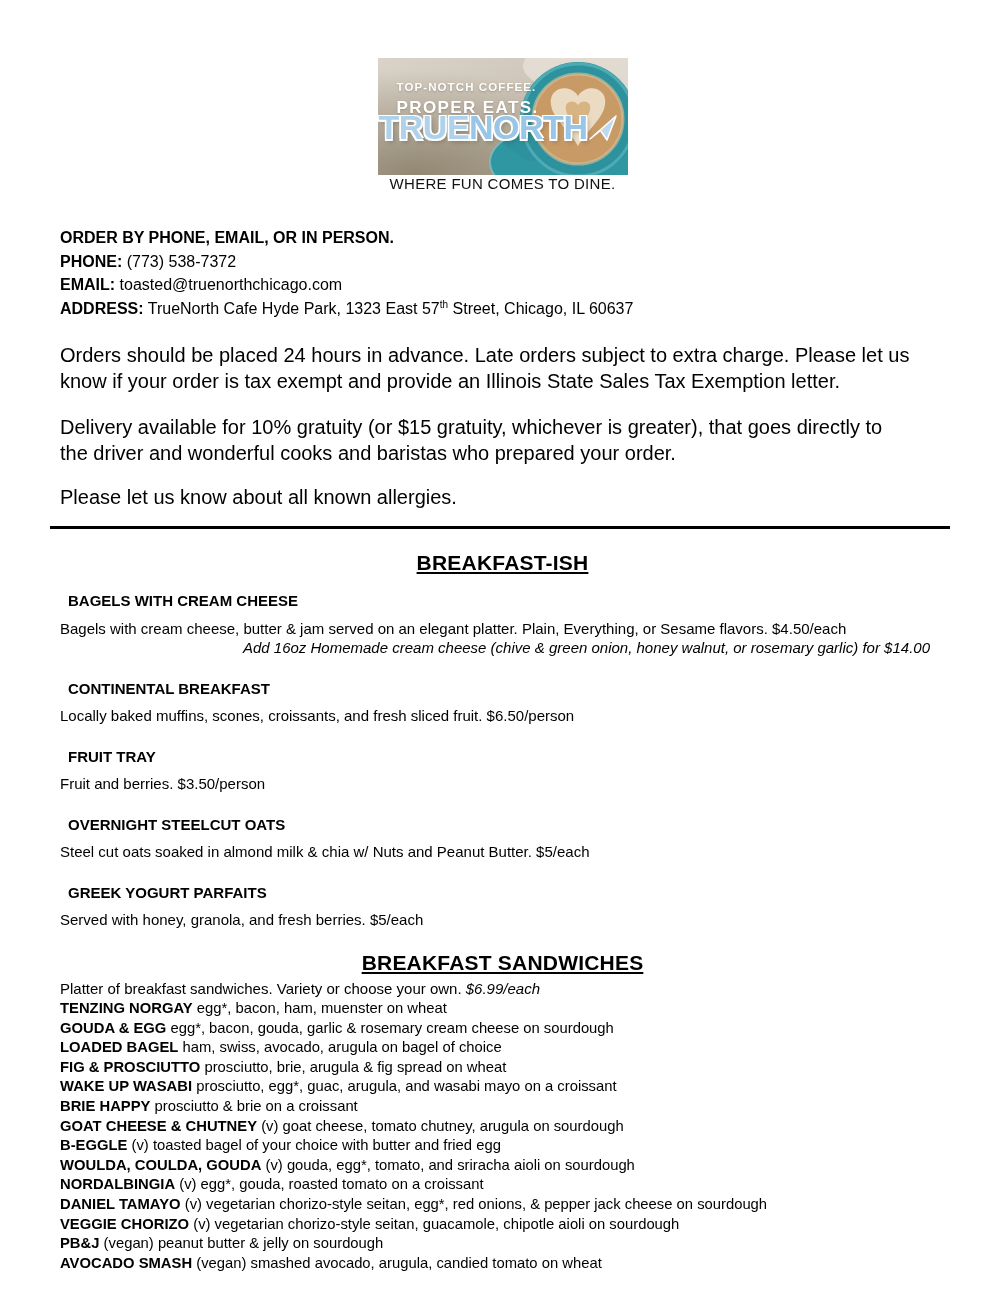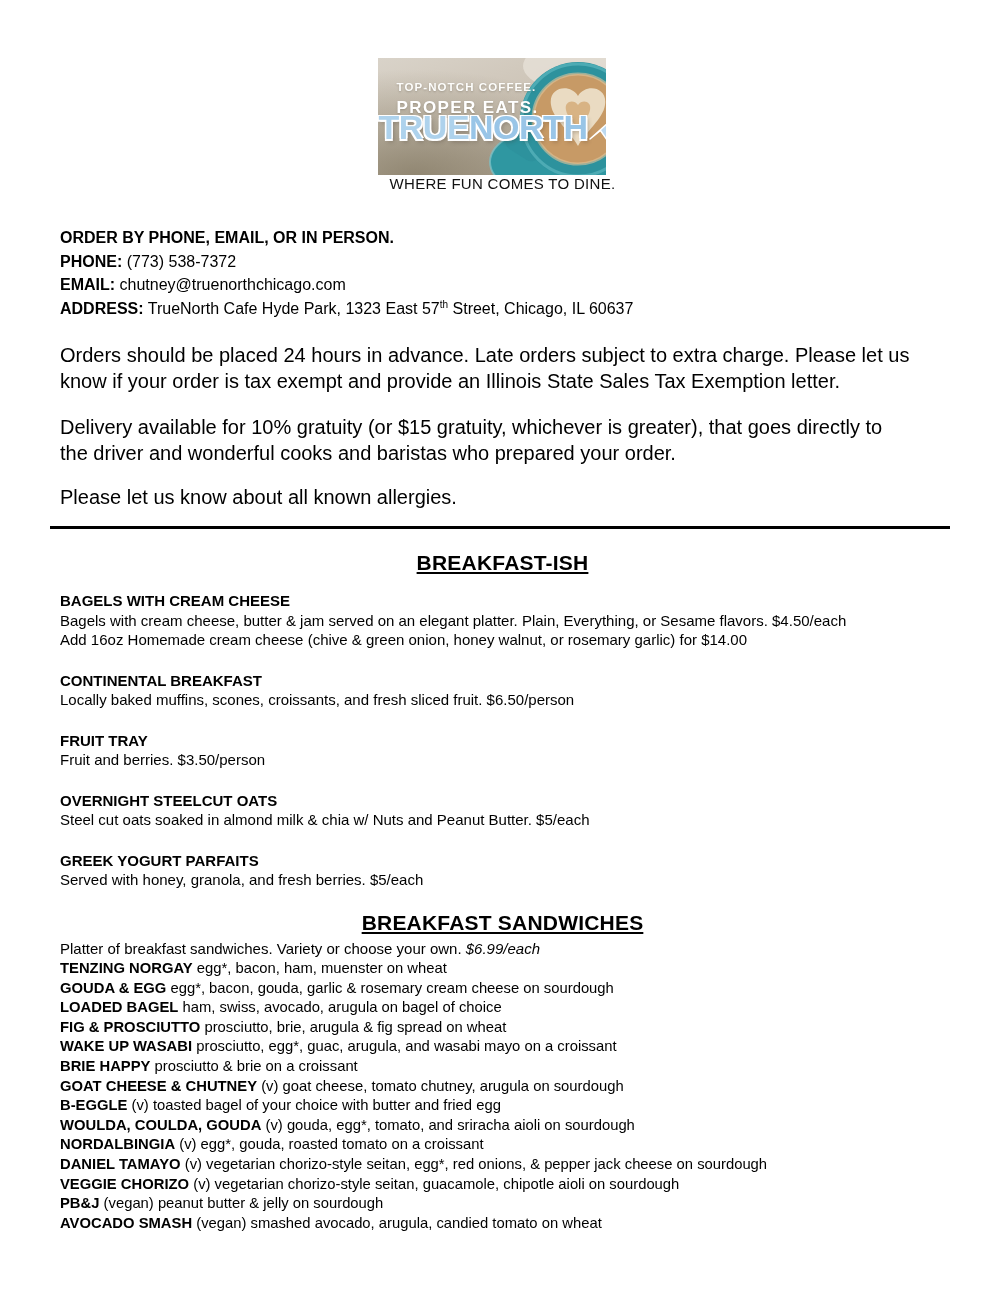--- a/index.html
+++ b/index.html
@@ -8,21 +8,21 @@
     width: 1000px; height: 1294px;
     background: #ffffff;
     font-family: "Liberation Sans", sans-serif;
     color: #000;
   }
   .page { width: 1000px; height: 1294px; padding: 58px 55px 0 60px; overflow: hidden; }
 
   
   .logo-wrap { width: 250px; margin: 0 auto; text-align: center; }
   .logo-img {
-    position: relative; width: 228px; height: 117px; overflow: hidden;
+    position: relative; width: 250px; height: 117px; overflow: hidden;
     background: linear-gradient(160deg, #d9d3c9 0%, #cdc4b7 45%, #b3a797 100%);
   }
   .cup-art { position: absolute; inset: 0; }
   .tagline { position: absolute; left: 19px; top: 24px; text-align: left; line-height: 1; }
   .tg1 { display: block; font-size: 11.5px; font-weight: bold; letter-spacing: 1.1px; color: #fdfdfb; text-shadow: 0 1px 2px rgba(90,80,65,.35); }
   .tg2 { display: block; margin-top: 5px; font-size: 17px; font-weight: bold; letter-spacing: 1.4px; color: #ffffff; text-shadow: 0 1px 2px rgba(90,80,65,.35); }
   .wordmark {
     position: absolute; left: 1px; top: 52px; line-height: 1;
     font-size: 34px; font-weight: bold; letter-spacing: -0.5px; white-space: nowrap;
     text-shadow: -1.5px -1.5px 0 #fff, 1.5px -1.5px 0 #fff, -1.5px 1.5px 0 #fff, 1.5px 1.5px 0 #fff, 2px 3px 4px rgba(60,50,40,.35);
@@ -48,23 +48,23 @@
 
   
   h2.section-title {
     margin: 22px 0 0 0; text-align: center;
     font-size: 21px; font-weight: bold; text-decoration: underline; letter-spacing: 0.2px;
   }
   h2.st2 { margin-top: 18px; }
 
   .bi-items { margin-top: 16px; }
   .bi-item { margin-bottom: 21px; }
-  .bi-item h3 { margin: 0; font-size: 15px; font-weight: bold; line-height: 19.5px; }
+  .bi-item h3 { margin: 8px; font-size: 15px; font-weight: bold; line-height: 19.5px; }
   .bi-item p { margin: 0; font-size: 15px; line-height: 19.5px; }
-  .bi-item p.note { text-align: left; max-width: 870px; }
+  .bi-item p.note { font-style: italic; text-align: right; max-width: 870px; }
 
   .s-subtitle { margin: 4px 0 0 0; text-align: left; font-size: 15px; line-height: 19.5px; }
   .s-subtitle .price-italic { font-style: italic; }
   .s-items { margin-top: 1px; }
   .s-item { font-size: 14.8px; line-height: 19.6px; white-space: nowrap; }
   .item-name { font-weight: bold; }
 </style>
 </head>
 <body>
 
@@ -105,21 +105,21 @@
       <div class="wordmark"><span class="wm-true">TRUE</span><span class="wm-north">NORTH</span><svg class="wm-arrow" width="28" height="26" viewBox="0 0 28 26" aria-hidden="true">
             <path d="M1 24 L27 1 L18 25 L11.5 15.5 Z" fill="#bcd9f0" stroke="#ffffff" stroke-width="1.5" stroke-linejoin="round"></path>
           </svg></div>
     </div>
     <div class="logo-caption">WHERE FUN COMES TO DINE.</div>
   </div>
 
   <div class="contact">
     <p class="c-heading">ORDER BY PHONE, EMAIL, OR IN PERSON.</p>
     <p><span class="c-label">PHONE:</span> <span>(773) 538-7372</span></p>
-    <p><span class="c-label">EMAIL:</span> <span>chutney@truenorthchicago.com</span></p>
+    <p><span class="c-label">EMAIL:</span> <span>toasted@truenorthchicago.com</span></p>
     <p><span class="c-label">ADDRESS:</span> <span>TrueNorth Cafe Hyde Park, 1323 East 57</span><sup>th</sup><span> Street, Chicago, IL 60637</span></p>
   </div>
 
   <div class="intro">
     <p class="p1">Orders should be placed 24 hours in advance. Late orders subject to extra charge. Please let us know if your order is tax exempt and provide an Illinois State Sales Tax Exemption letter.</p>
     <p class="p2">Delivery available for 10% gratuity (or $15 gratuity, whichever is greater), that goes directly to the driver and wonderful cooks and baristas who prepared your order.</p>
     <p class="p3">Please let us know about all known allergies.</p>
   </div>
 
   <hr class="divider">

